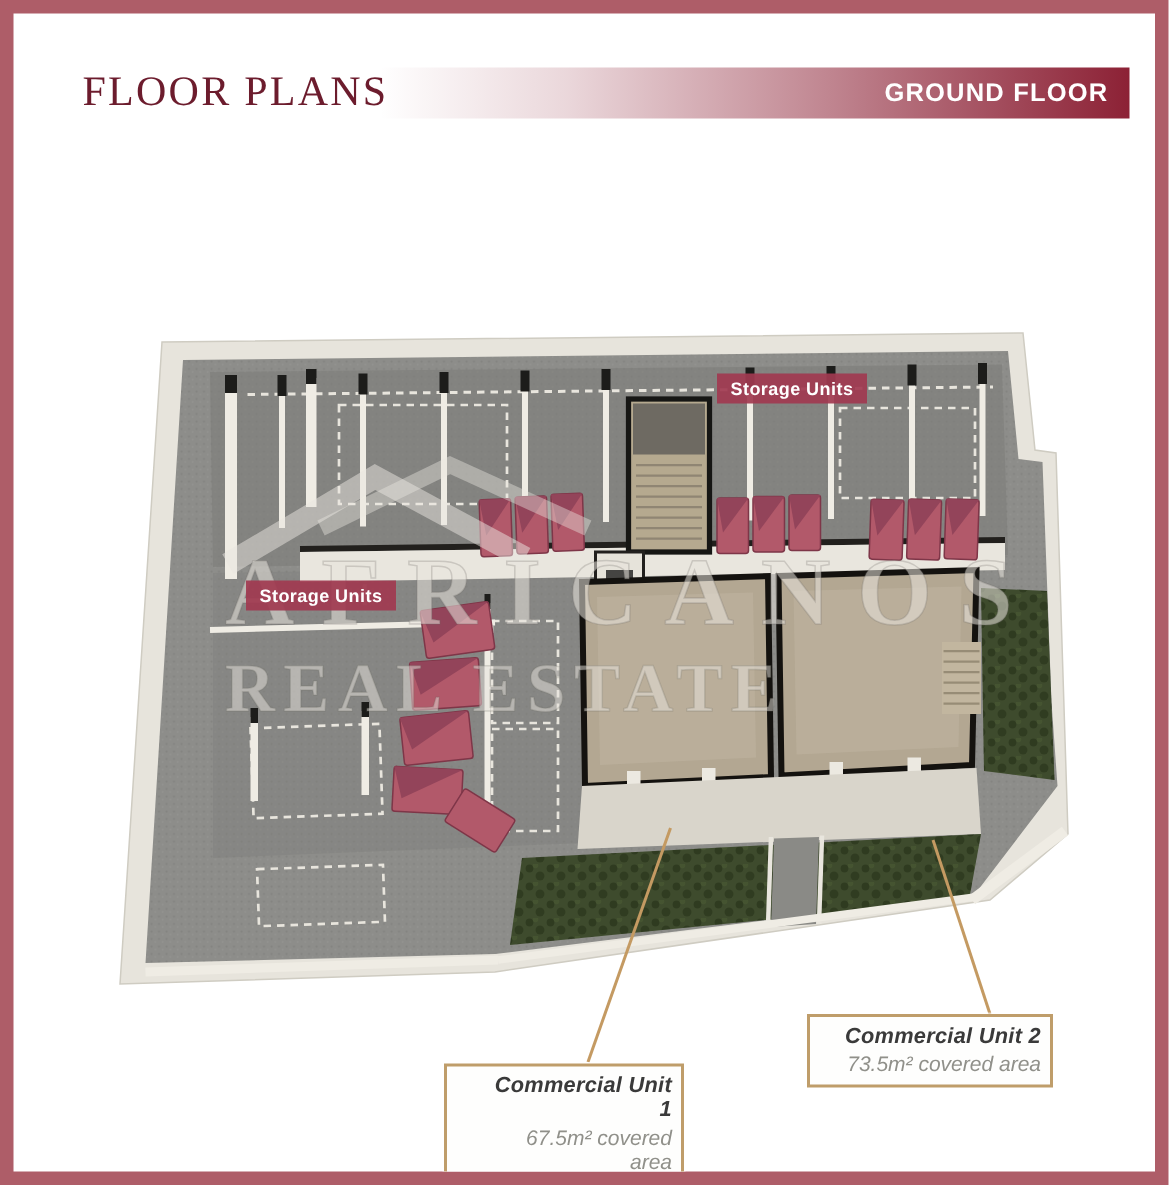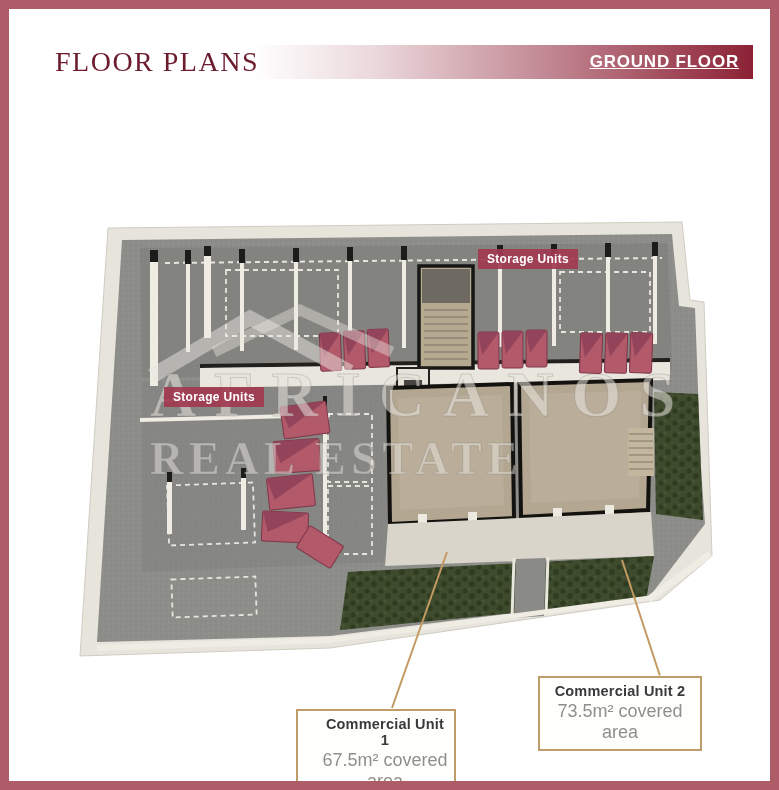--- a/index.html
+++ b/index.html
@@ -25,42 +25,43 @@
     font-size:28px;color:var(--title-color);
     letter-spacing:1.5px;font-weight:500;
   }
   .floor-bar{
     position:absolute;left:244px;top:36px;width:500px;height:34px;
     background:linear-gradient(90deg, rgba(140,33,53,0) 0%, rgba(140,33,53,0.18) 25%, rgba(140,33,53,0.55) 60%, #8c2135 100%);
     display:flex;align-items:center;justify-content:flex-end;
     padding-right:14px;
   }
   .floor-bar span{
-    color:#ffffff;font-size:17px;font-weight:bold;letter-spacing:0.8px;text-decoration:underline;
+    color:#ffffff;font-size:17px;font-weight:bold;letter-spacing:0.8px;
   }
   .plan-wrap{position:absolute;left:0;top:0;width:761px;height:772px;}
   svg{position:absolute;left:0;top:0;}
   .storage-label{
     position:absolute;
     background:rgba(161,58,80,0.92);
     color:#ffffff;font-size:12px;font-weight:bold;
     padding:3px 9px;letter-spacing:0.3px;white-space:nowrap;
   }
   .storage-label.top{left:469px;top:240px;}
   .storage-label.left{left:155px;top:378px;}
   .unit-card{
     position:absolute;background:#fefefd;
     border:2px solid var(--card-border);
-    text-align:center;padding:5px 6px 6px 6px;
+    text-align:right;padding:5px 6px 6px 6px;
     box-shadow:0 0 0 1px rgba(255,255,255,0.6);
+    font-style:italic;
   }
   .unit-card.u1{left:287px;top:700px;width:160px;padding-left:24px;}
   .unit-card.u2{left:529px;top:667px;width:164px;}
   .unit-card .u-name{font-size:14.5px;font-weight:bold;color:#3a3a3a;letter-spacing:0.2px;}
-  .unit-card .u-area{font-size:18px;color:#90908a;margin-top:2px;}
+  .unit-card .u-area{font-size:14px;color:#90908a;margin-top:2px;}
 </style>
 </head>
 <body>
 
 <div class="page-title">FLOOR PLANS</div>
 
 <div class="floor-bar">
   <span>GROUND FLOOR</span>
 </div>
 

